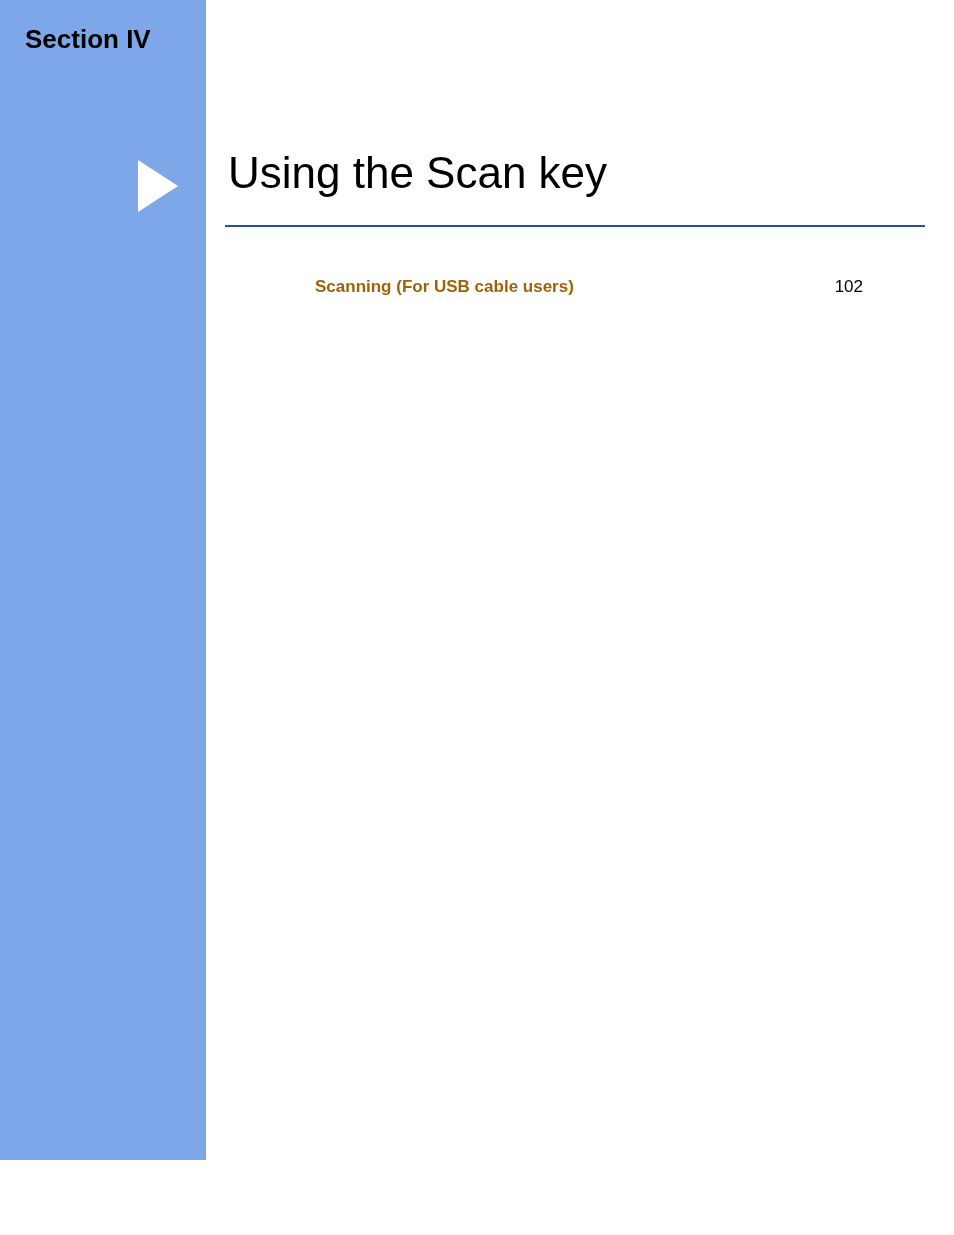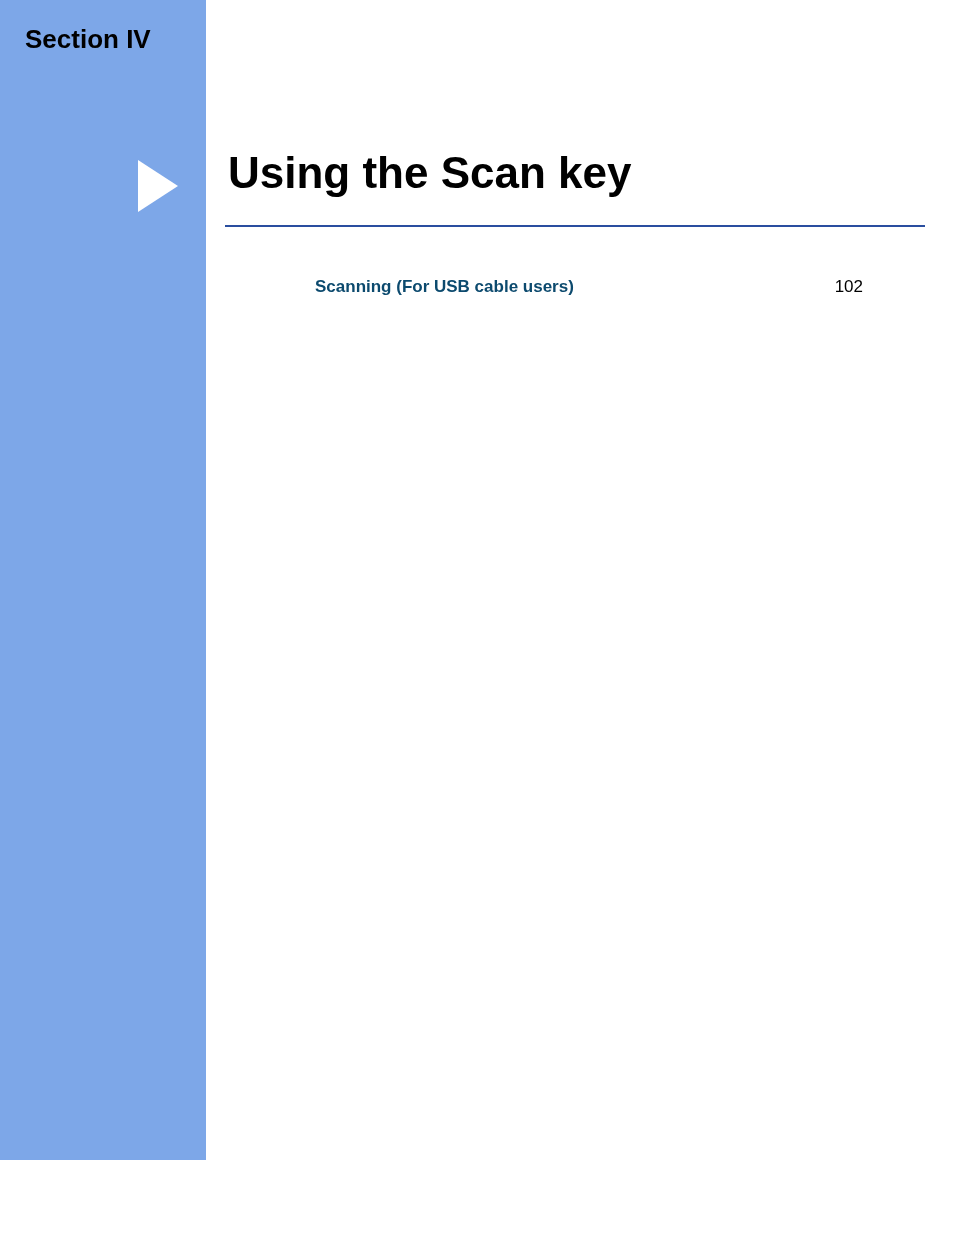--- a/index.html
+++ b/index.html
@@ -38,21 +38,21 @@
       height: 0;
       border-left: 40px solid #ffffff;
       border-top: 26px solid transparent;
       border-bottom: 26px solid transparent;
     }
     .title {
       position: absolute;
       left: 228px;
       top: 148px;
       font-size: 44px;
-      font-weight: bold;
+      font-weight: normal;
       color: #000000;
       text-align: center;
     }
     .title-underline {
       position: absolute;
       left: 225px;
       top: 225px;
       width: 700px;
       height: 2px;
       background: #2a4e9f;
@@ -64,21 +64,21 @@
       width: 548px;
     }
     .toc-row {
       display: flex;
       justify-content: space-between;
       margin-bottom: 6px;
       font-size: 17px;
     }
     .toc-title {
       font-weight: bold;
-      color: #0c4a6e;
+      color: #a16207;
     }
     .toc-page {
       font-weight: normal;
       color: #000000;
     }
   </style>
 </head>
 <body>
 
 <div class="sidebar">

